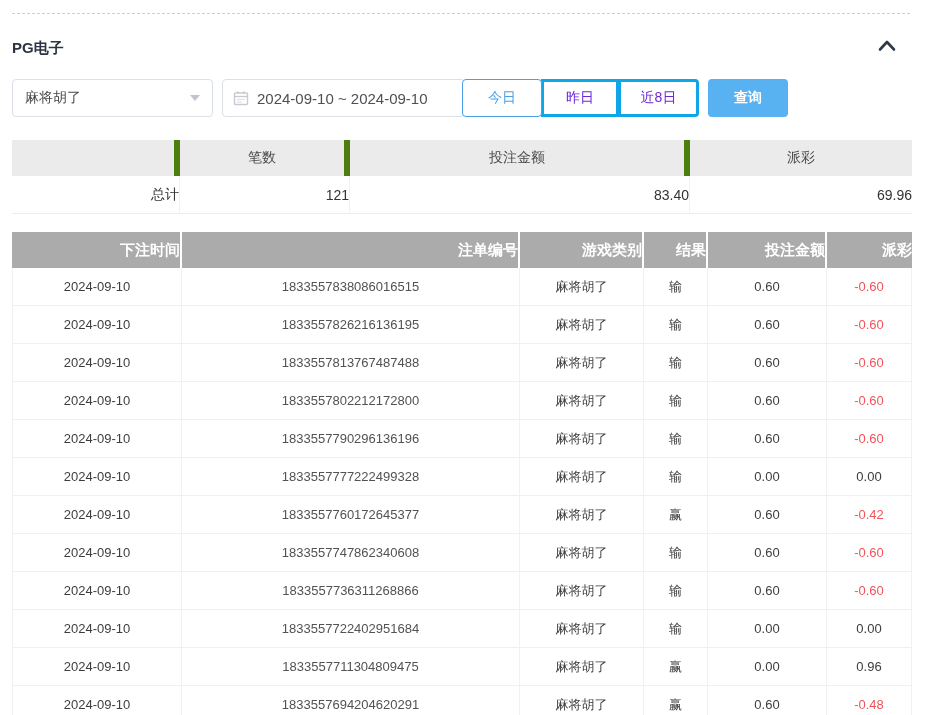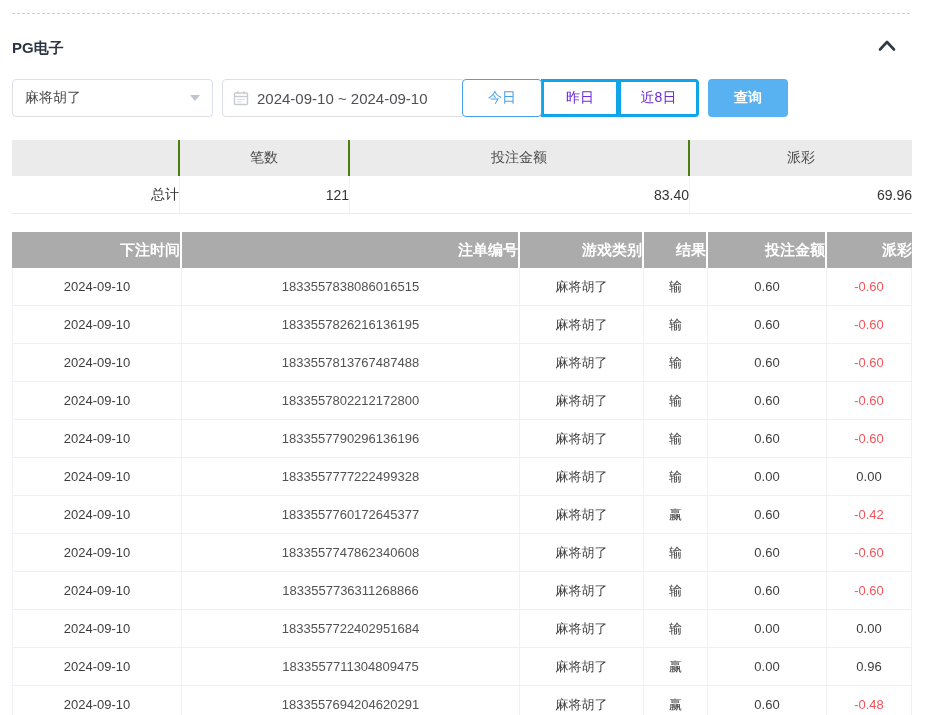--- a/index.html
+++ b/index.html
@@ -45,21 +45,21 @@
   .quick-btn.active { border:1px solid var(--active_blue,#4aa0e6); color:var(--active_blue,#4aa0e6); position:relative; z-index:2; border-radius:4px; }
   .search-btn {
     position:absolute; left:696px; top:0; width:80px; height:38px;
     background:var(--primary,#58b1f1); color:#fff; border:none; border-radius:4px;
     font-size:14px; font-weight:bold; cursor:pointer; font-family:inherit;
   }
   
   .summary-table { position:absolute; left:12px; top:136px; width:900px; border-collapse:separate; border-spacing:0; table-layout:fixed; }
   .summary-table th {
     height:36px; background:var(--summary_header_bg,#ebebeb); font-size:14px; font-weight:normal;
-    color:#4a4a4a; text-align:center; border-right:2px solid #4d7c0f;
+    color:#4a4a4a; text-align:center; border-right:6px solid #4d7c0f;
   }
   .summary-table th:last-child { border-right:none; }
   .summary-table td {
     height:38px; background:#fff; font-size:14px; color:#333; text-align:right;
     border-bottom:1px solid #ececec; border-right:1px solid #f2f2f2;
   }
   .summary-table td:last-child { border-right:none; }
   
   .records-table { position:absolute; left:12px; top:228px; width:900px; border-collapse:separate; border-spacing:0; table-layout:fixed; }
   .records-table th {

